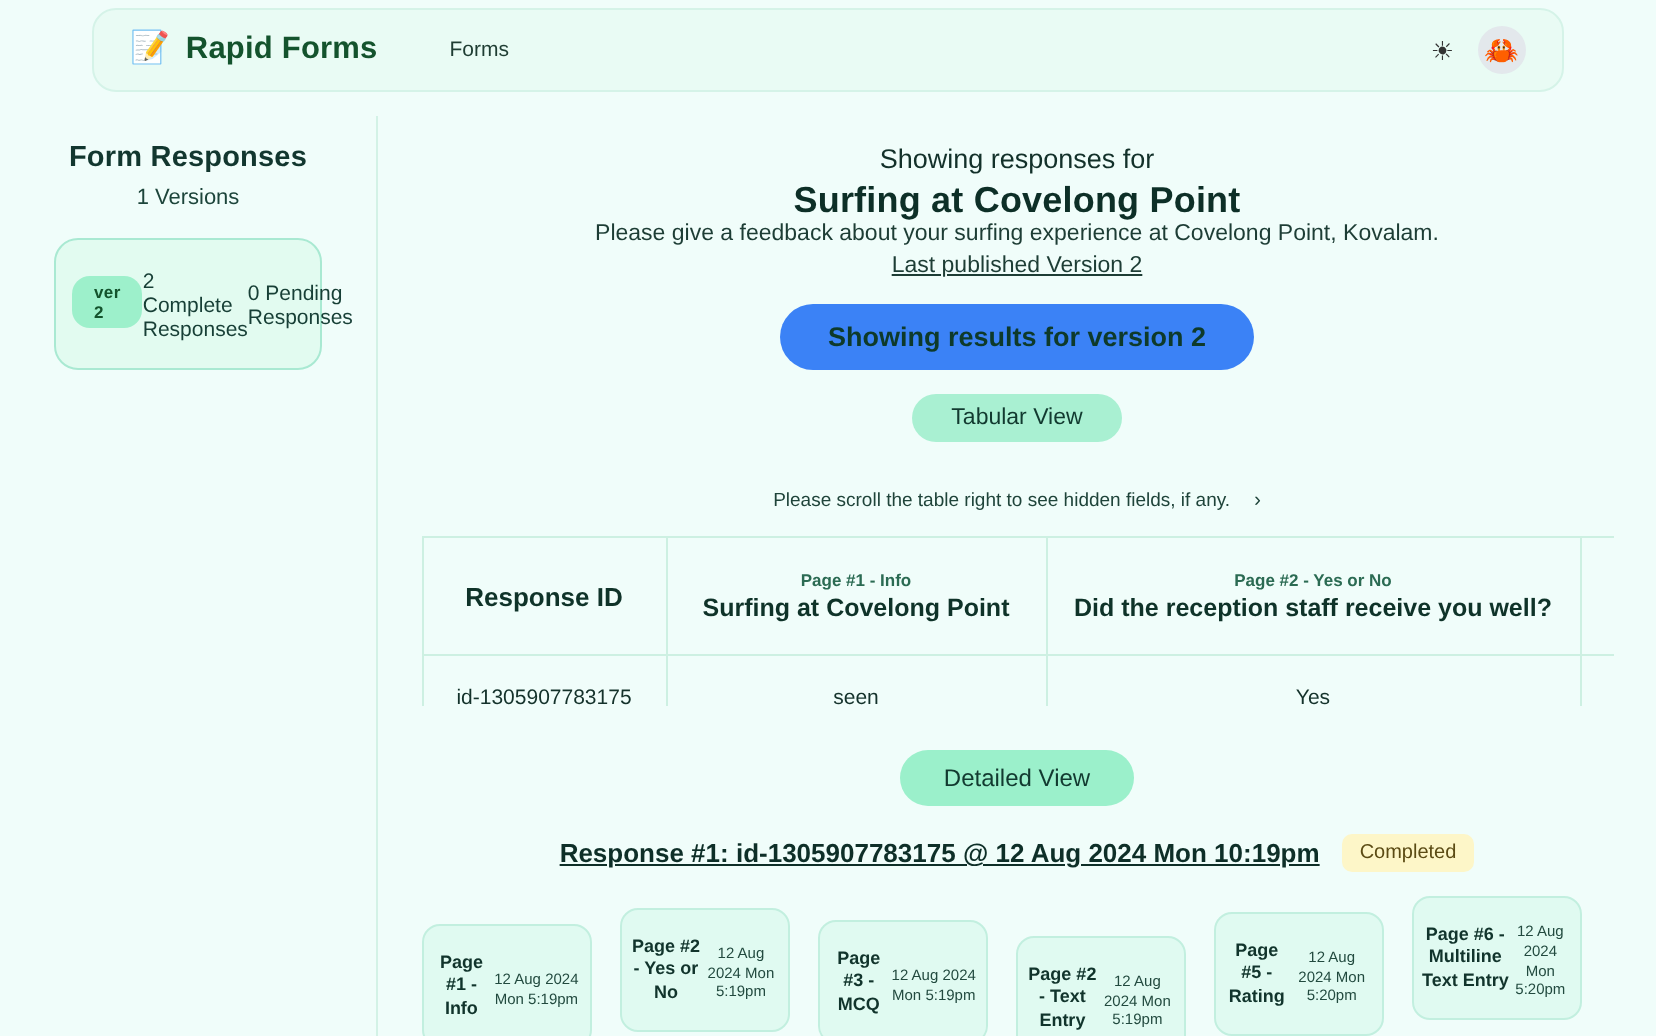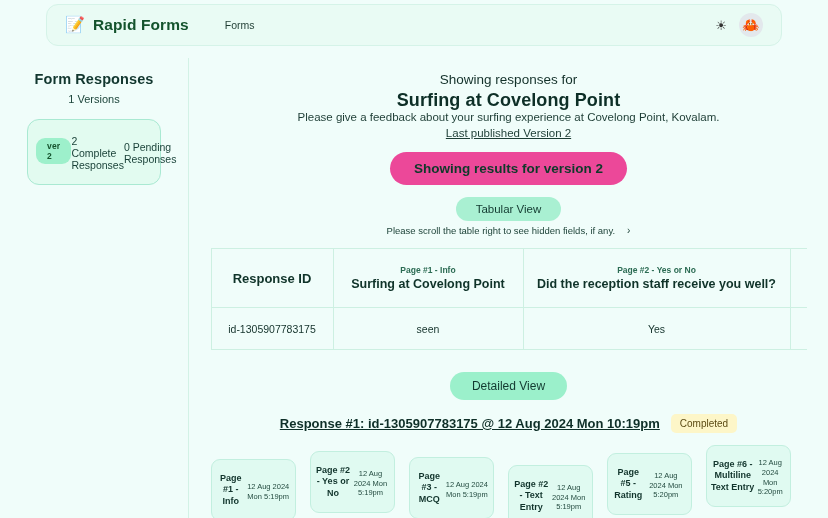--- a/index.html
+++ b/index.html
@@ -158,21 +158,21 @@
   }
   .last-published {
     margin-top: 4px;
     font-size: 11.5px;
     color: #1d3d35;
     text-decoration: underline;
     cursor: pointer;
   }
   .pill-primary {
     margin-top: 13px;
-    background: #ec4899;
+    background: #3b82f6;
     color: #0e3a2a;
     font-size: 13.5px;
     font-weight: bold;
     padding: 9px 24px;
     border: none;
     border-radius: 20px;
     cursor: pointer;
     font-family: inherit;
   }
   .pill-secondary {
@@ -180,21 +180,21 @@
     background: #a9f0d2;
     color: #123a30;
     font-size: 11.5px;
     padding: 6px 20px;
     border: none;
     border-radius: 16px;
     cursor: pointer;
     font-family: inherit;
   }
   .scroll-hint {
-    margin-top: 4px;
+    margin-top: 24px;
     font-size: 9.5px;
     color: #1f443a;
     display: flex;
     align-items: flex-start;
     gap: 12px;
   }
   .chev { font-size: 10px; }
 
   
   .table-wrap {

